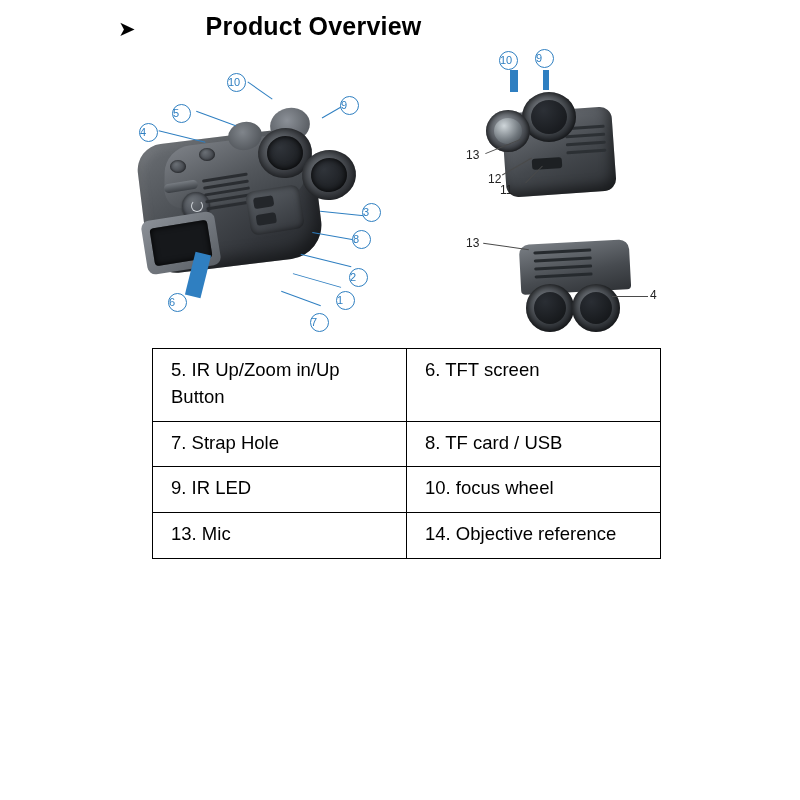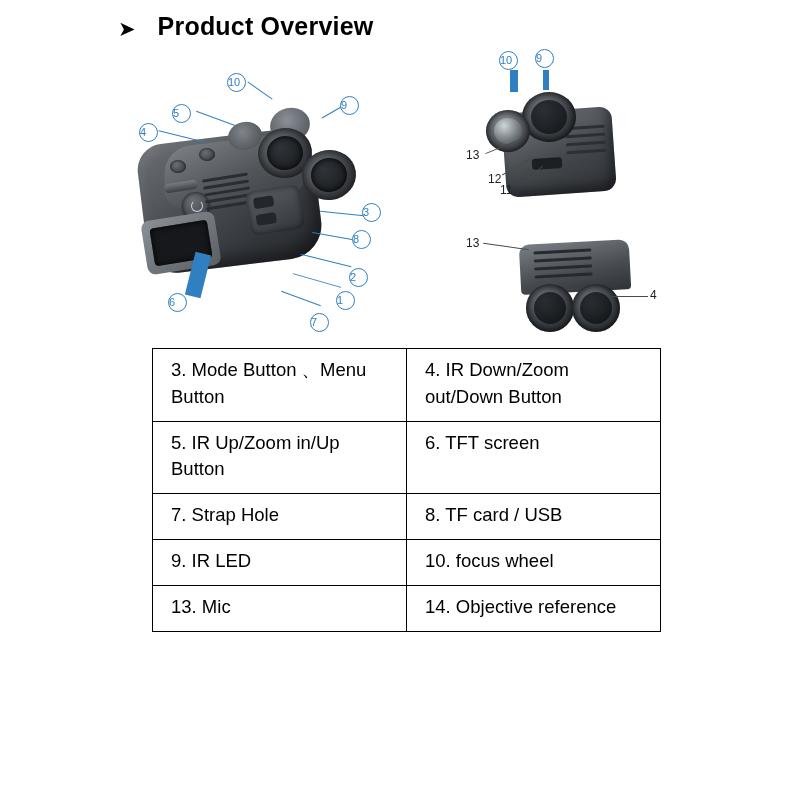--- a/index.html
+++ b/index.html
@@ -28,20 +28,21 @@
     font-size: 21px;
     color: #000;
     line-height: 1;
     transform: translateY(2px);
   }
   .heading .title {
     font-size: 25px;
     font-weight: bold;
     color: #000;
     letter-spacing: 0.2px;
+    margin-left: 48px;
   }
 
   
   .figure {
     position: absolute;
     left: 0; top: 48px;
     width: 800px; height: 292px;
   }
 
   .callout-num {
@@ -422,24 +423,20 @@
     <span class="plain-num" style="left:500px; top:135px;">11</span>
 
     <div class="lead-dark" style="left:483px; top:198px; width:46px; transform:rotate(8deg);"></div>
     <div class="lead-dark" style="left:612px; top:248px; width:36px;"></div>
     <span class="plain-num" style="left:466px; top:188px;">13</span>
     <span class="plain-num" style="left:650px; top:240px;">4</span>
   </div>
 
   <table class="tbl">
     <tbody>
-      <tr>
-        <td class="left">3. Mode Button  、Menu Button</td>
-        <td class="right">4. IR Down/Zoom out/Down Button</td>
-      </tr>
       <tr>
         <td class="left">5. IR Up/Zoom in/Up Button</td>
         <td class="right">6. TFT screen</td>
       </tr>
       <tr>
         <td class="left">7. Strap Hole</td>
         <td class="right">8. TF card / USB</td>
       </tr>
       <tr>
         <td class="left">9. IR LED</td>

